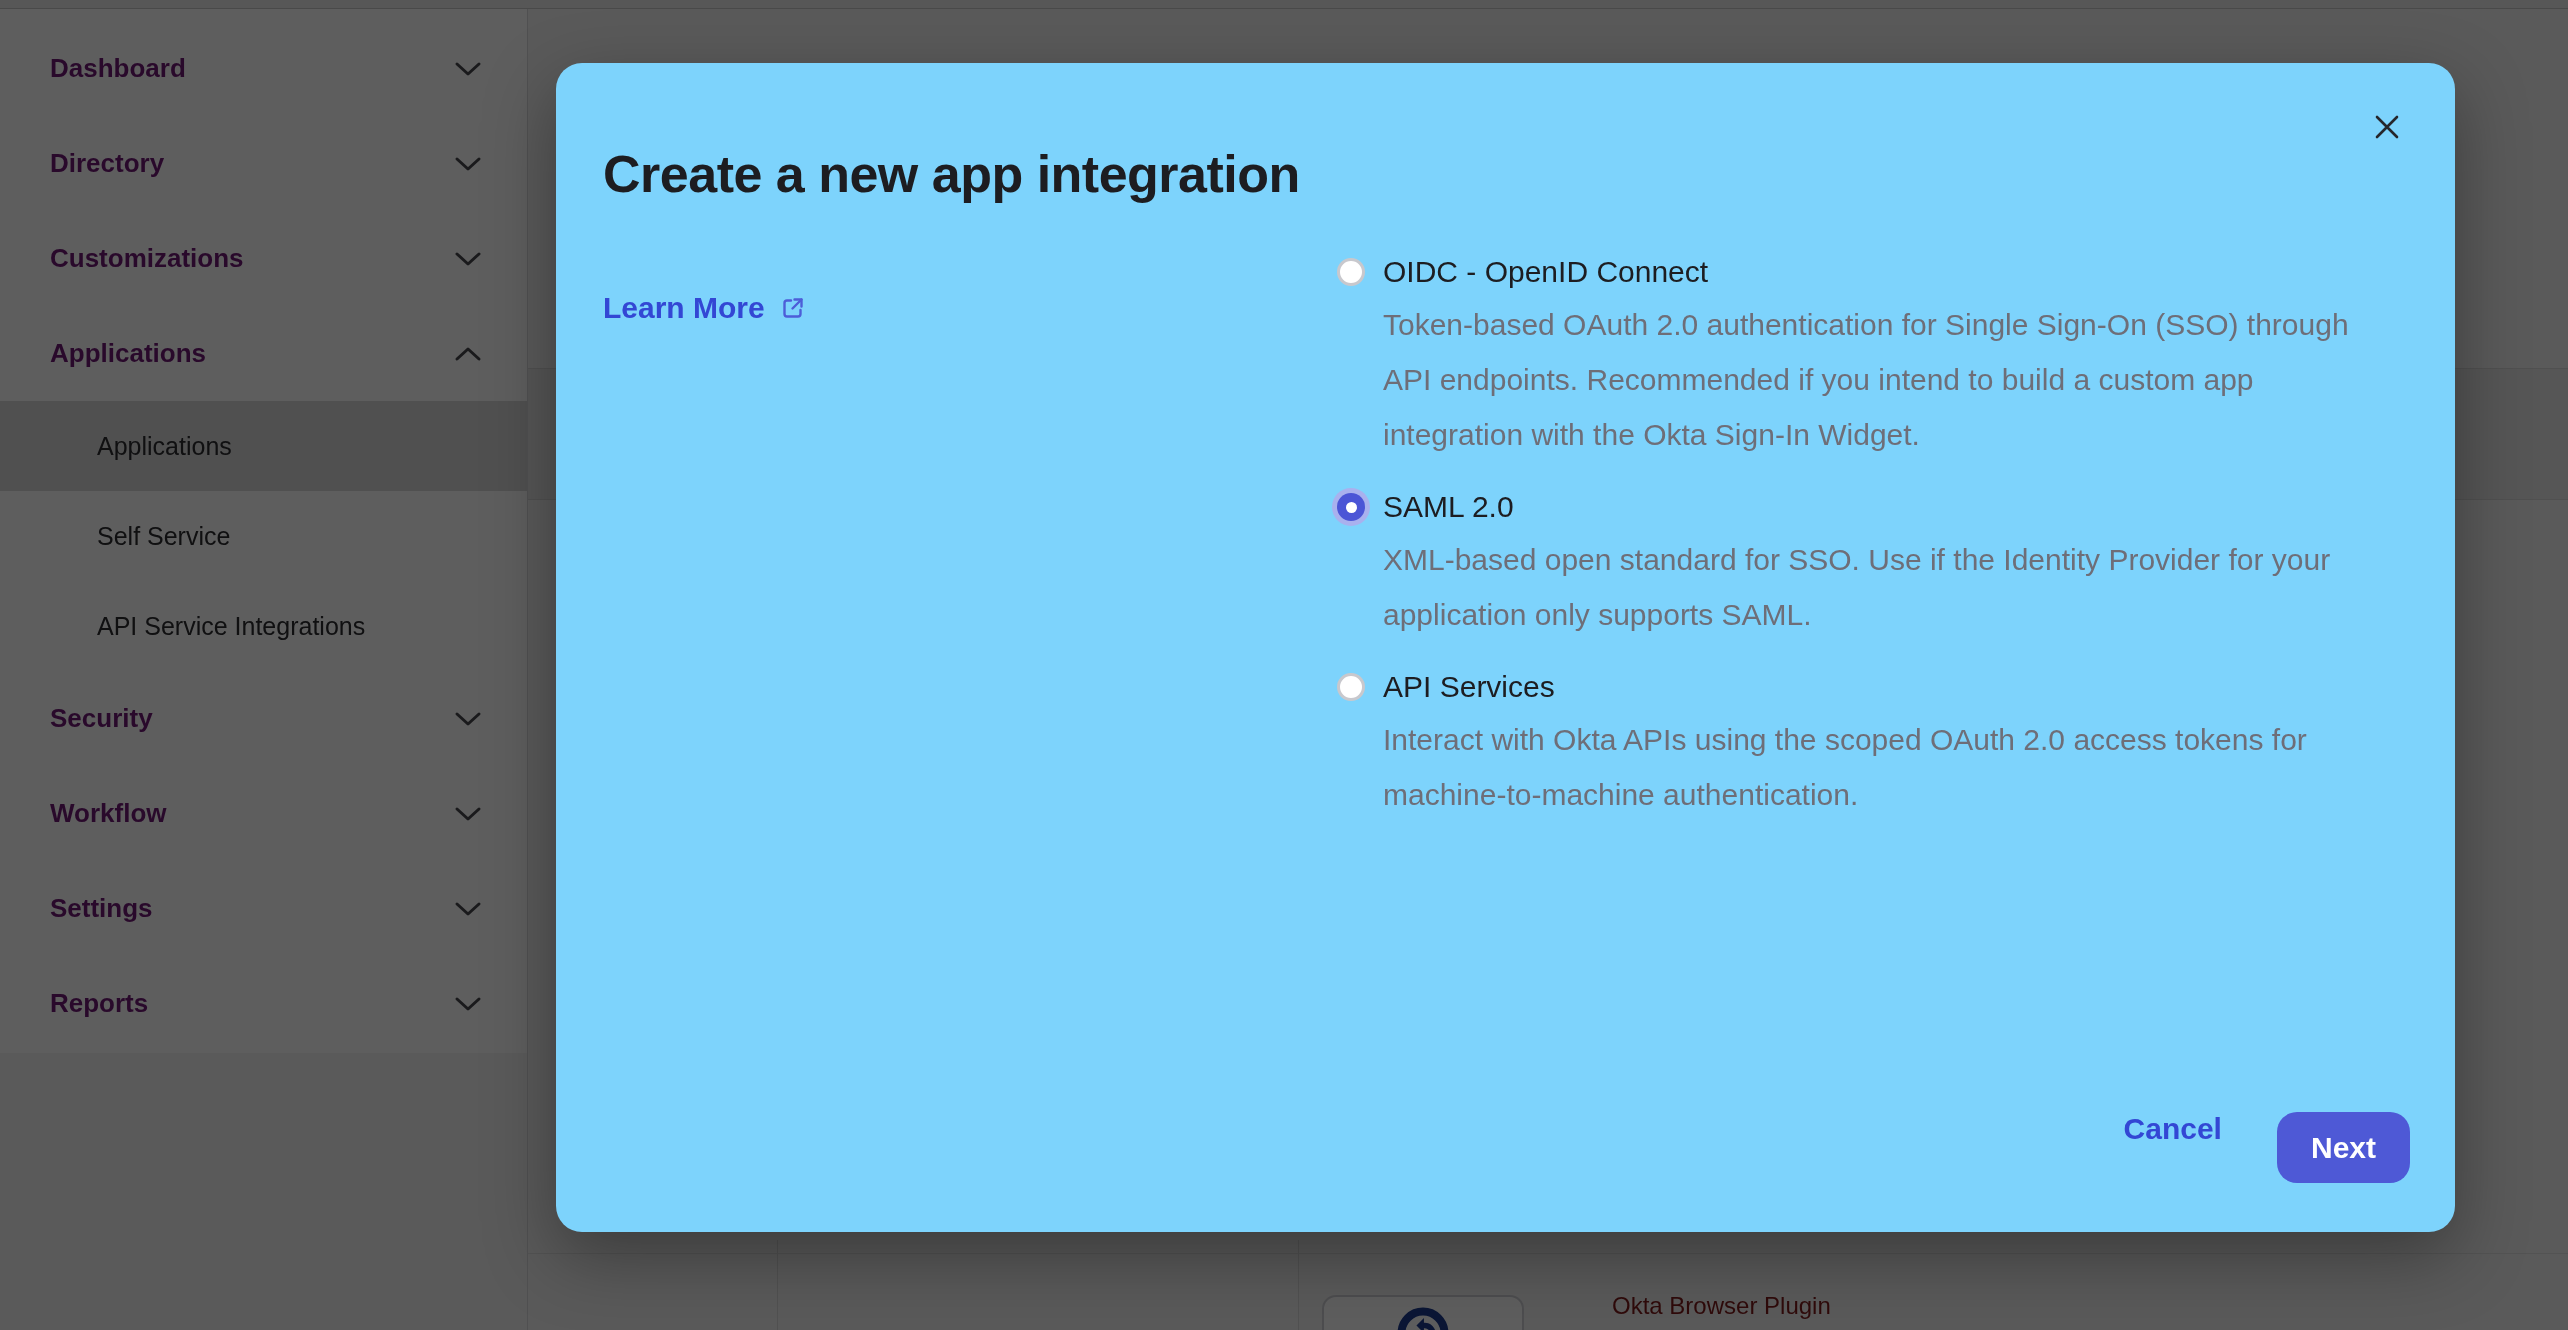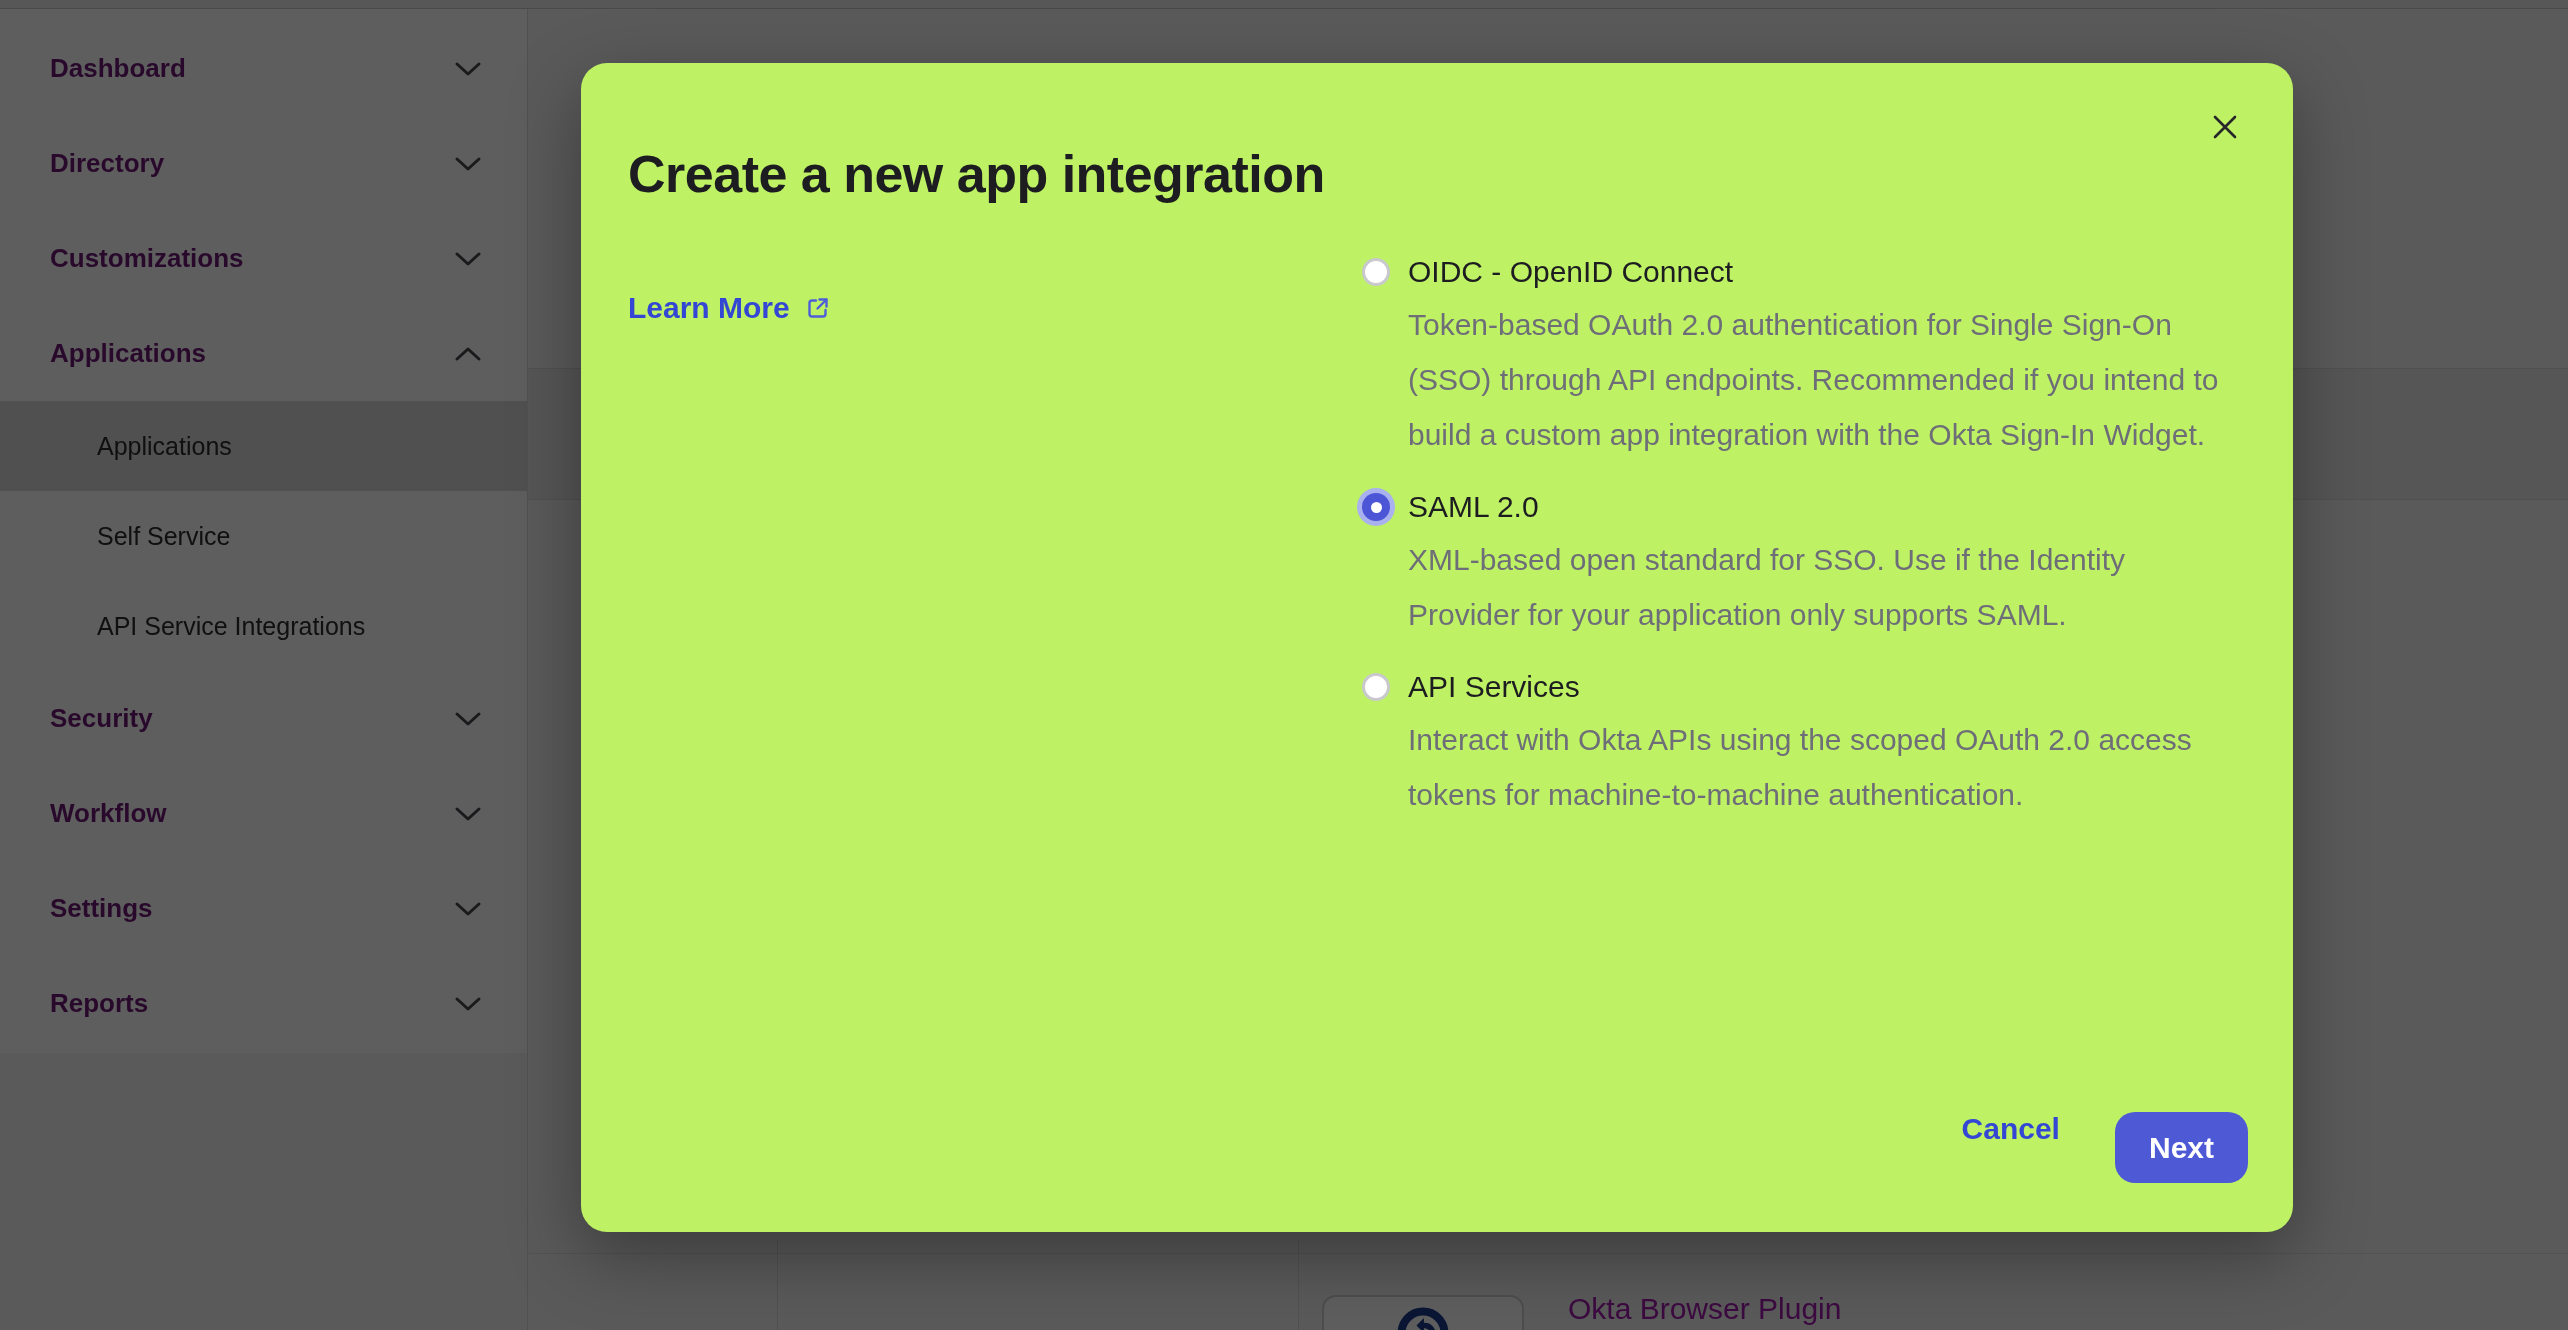--- a/index.html
+++ b/index.html
@@ -23,27 +23,27 @@
 
   .band{position:absolute;left:528px;right:0;top:368px;height:130px;background:#e8e8e8;
         border-top:1px solid #d9d9d9;border-bottom:1px solid #d9d9d9;}
   .hline{position:absolute;left:528px;right:0;top:1253px;height:1px;background:#e0e0e0;}
   .vline{position:absolute;top:1240px;bottom:0;width:1px;background:#dcdcdc;}
   .v1{left:777px;} .v2{left:1298px;}
 
   .plugin-card{position:absolute;left:1322px;top:1295px;width:198px;height:80px;background:#ffffff;
                border:2px solid #d2d2d7;border-radius:14px 14px 0 0;display:flex;justify-content:center;}
   .plugin-icon{width:56px;height:56px;margin-top:8px;}
-  .plugin-link{position:absolute;left:1568px;top:1292px;font-size:30px;font-weight:400;color:#a21caf;text-decoration:none;}
+  .plugin-link{position:absolute;left:1612px;top:1292px;font-size:24px;font-weight:400;color:#7f1d1d;text-decoration:none;}
 
   
   .overlay{position:absolute;inset:0;background:rgba(0,0,0,0.63);}
 
   
-  .modal{position:absolute;left:581px;top:63px;width:1712px;height:1169px;background:#bef264;
+  .modal{position:absolute;left:556px;top:63px;width:1899px;height:1169px;background:#7dd3fc;
          border-radius:26px;box-shadow:0 24px 70px rgba(0,0,0,.35);}
   .close-btn{position:absolute;top:40px;right:44px;width:48px;height:48px;border:none;background:transparent;
              cursor:pointer;display:flex;align-items:center;justify-content:center;padding:0;}
   .close-btn svg{width:36px;height:36px;}
   .close-btn path{stroke:#26262b;stroke-width:2.6;stroke-linecap:round;fill:none;}
   .modal-title{position:absolute;left:47px;top:82px;margin:0;font-size:52px;line-height:58px;font-weight:700;
                color:#1d1d21;letter-spacing:-0.5px;}
   .modal-body{position:absolute;left:47px;top:192px;right:48px;display:flex;}
   .left-col{flex:0 0 734px;}
   .signin-label{font-size:30px;line-height:34px;font-weight:700;color:#1d1d21;}

